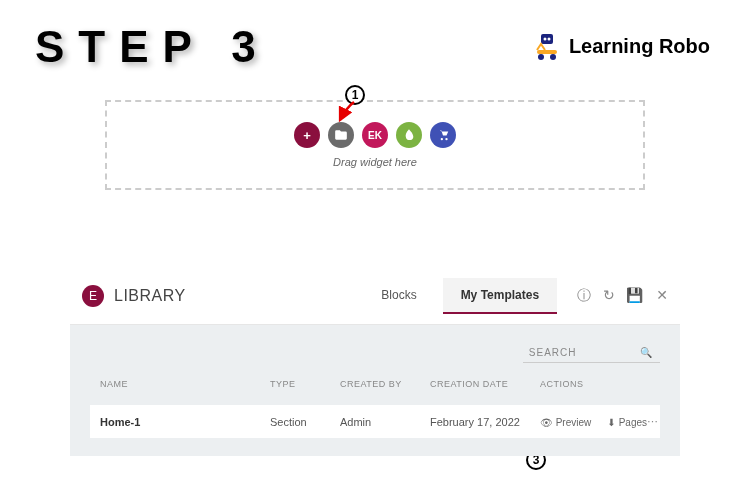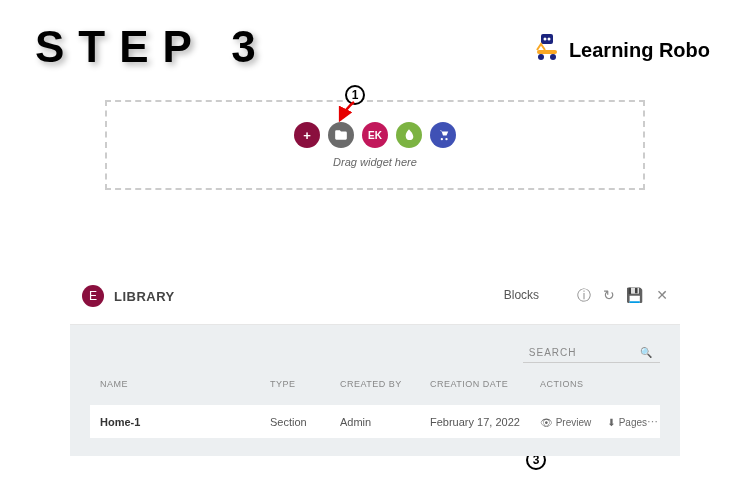--- a/index.html
+++ b/index.html
@@ -1,37 +1,37 @@
 <!DOCTYPE html>
 <html><head>
 <meta charset="utf-8">
 <style>
 *{box-sizing:border-box;margin:0;padding:0;font-family:Arial,Helvetica,sans-serif}
 body{width:750px;height:500px;background:#fff;position:relative;overflow:hidden}
 .step{position:absolute;left:35px;top:22px;font-size:44px;font-weight:900;letter-spacing:14px;color:#000;text-shadow:3px 3px 6px rgba(0,0,0,.3)}
-.brand{position:absolute;right:40px;top:30px;display:flex;align-items:flex-end;gap:6px}
+.brand{position:absolute;right:40px;top:30px;display:flex;align-items:center;gap:6px}
 .brand span{font-size:20px;font-weight:600}
 .editor-area{position:absolute;left:105px;top:100px;width:540px;height:90px;border:2px dashed #ccc;display:flex;flex-direction:column;align-items:center;justify-content:center;gap:8px}
 .btn-row{display:flex;gap:8px}
 .circ{width:26px;height:26px;border-radius:50%;display:flex;align-items:center;justify-content:center;color:#fff;font-size:13px;font-weight:bold;cursor:pointer}
 .c-add{background:#8a0f3e}
 .c-fold{background:#6b6b6b}
 .c-ek{background:#c2185b;font-size:10px}
 .c-leaf{background:#7cb342}
 .c-cart{background:#3f51b5}
 .drag-hint{font-size:11px;font-style:italic;color:#666}
 .callout{position:absolute;width:20px;height:20px;border:2px solid #000;border-radius:50%;background:#fff;display:flex;align-items:center;justify-content:center;font-size:12px;font-weight:bold}
 .co1{left:345px;top:85px}
 .co2{left:415px;top:340px}
 .co3{left:526px;top:450px}
 .arrow{position:absolute;color:#e60000}
 .panel{position:absolute;left:70px;top:268px;width:610px;background:#fff}
 .lib-head{display:flex;align-items:center;padding:10px 12px;border-bottom:1px solid #e6e6e6}
 .lib-logo{width:22px;height:22px;border-radius:50%;background:#8a0f3e;color:#fff;display:flex;align-items:center;justify-content:center;font-size:12px;margin-right:10px}
-.lib-title{font-size:13px;font-weight:700;letter-spacing:.5px;color:#444}
+.lib-title{font-size:16px;font-weight:400;letter-spacing:.5px;color:#444}
 .lib-tabs{display:flex;margin-left:auto;gap:8px}
 .lib-tab{padding:10px 18px;font-size:12px;color:#555;cursor:pointer;border-bottom:2px solid transparent}
 .lib-tab.active{border-bottom:2px solid #8a0f3e;color:#333;font-weight:600;background:#f3f3f3}
 .lib-tools{display:flex;gap:12px;margin-left:20px;color:#888;font-size:14px}
 .lib-tools span{cursor:pointer}
 .lib-body{background:#eceff1;padding:18px 20px}
 .search-row{display:flex;justify-content:flex-end;margin-bottom:12px}
 .search{display:flex;gap:64px;font-size:10px;color:#888;letter-spacing:1px;border-bottom:1px solid #ccc;padding:4px 6px}
 .tbl-head{display:flex;font-size:9px;color:#888;letter-spacing:.5px;padding:4px 10px;margin-bottom:12px}
 .col-name{flex:0 0 170px}
@@ -118,20 +118,21 @@
     </defs>
     <path d="M10 33 L10 5" stroke="#e60000" stroke-width="2.5" fill="none" marker-end="url(#ah3)"></path>
   </svg>
 
 <div class="panel">
   <div class="lib-head">
     <div class="lib-logo">E</div>
     <div class="lib-title">LIBRARY</div>
     <div class="lib-tabs">
       <div class="lib-tab">Blocks</div>
+      <div class="lib-tab active">My Templates</div>
     </div>
     <div class="lib-tools">
       <span>ⓘ</span>
       <span>↻</span>
       <span>💾</span>
       <span>✕</span>
     </div>
   </div>
   <div class="lib-body">
     <div class="search-row">

